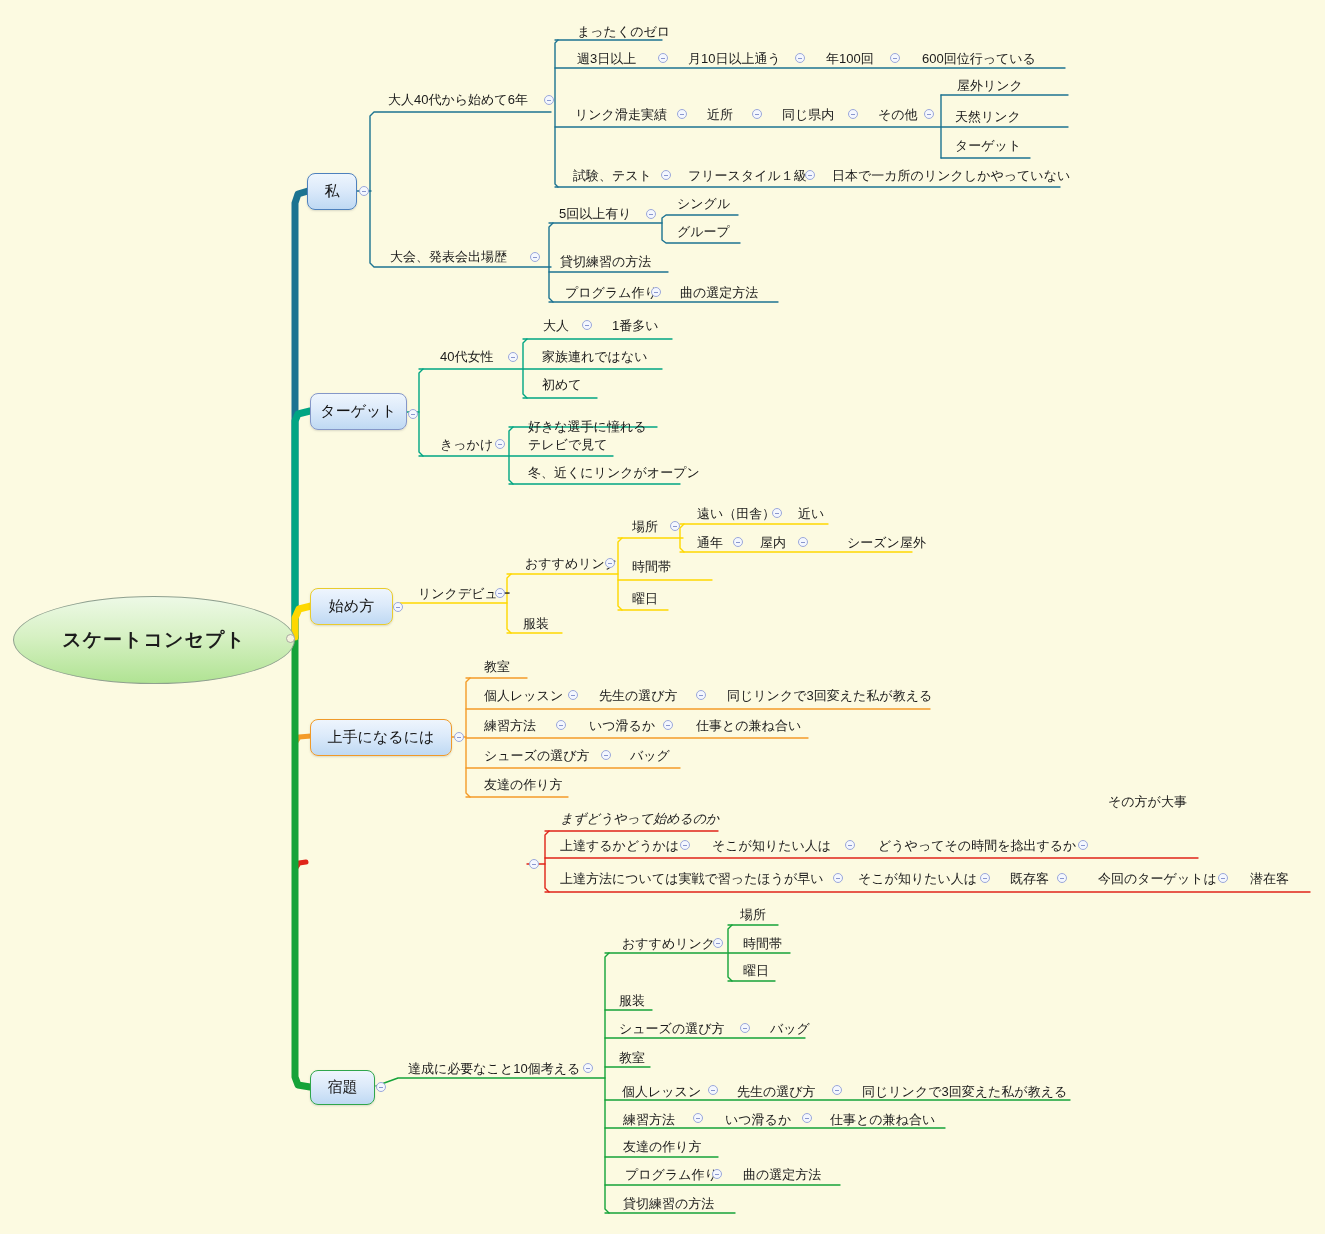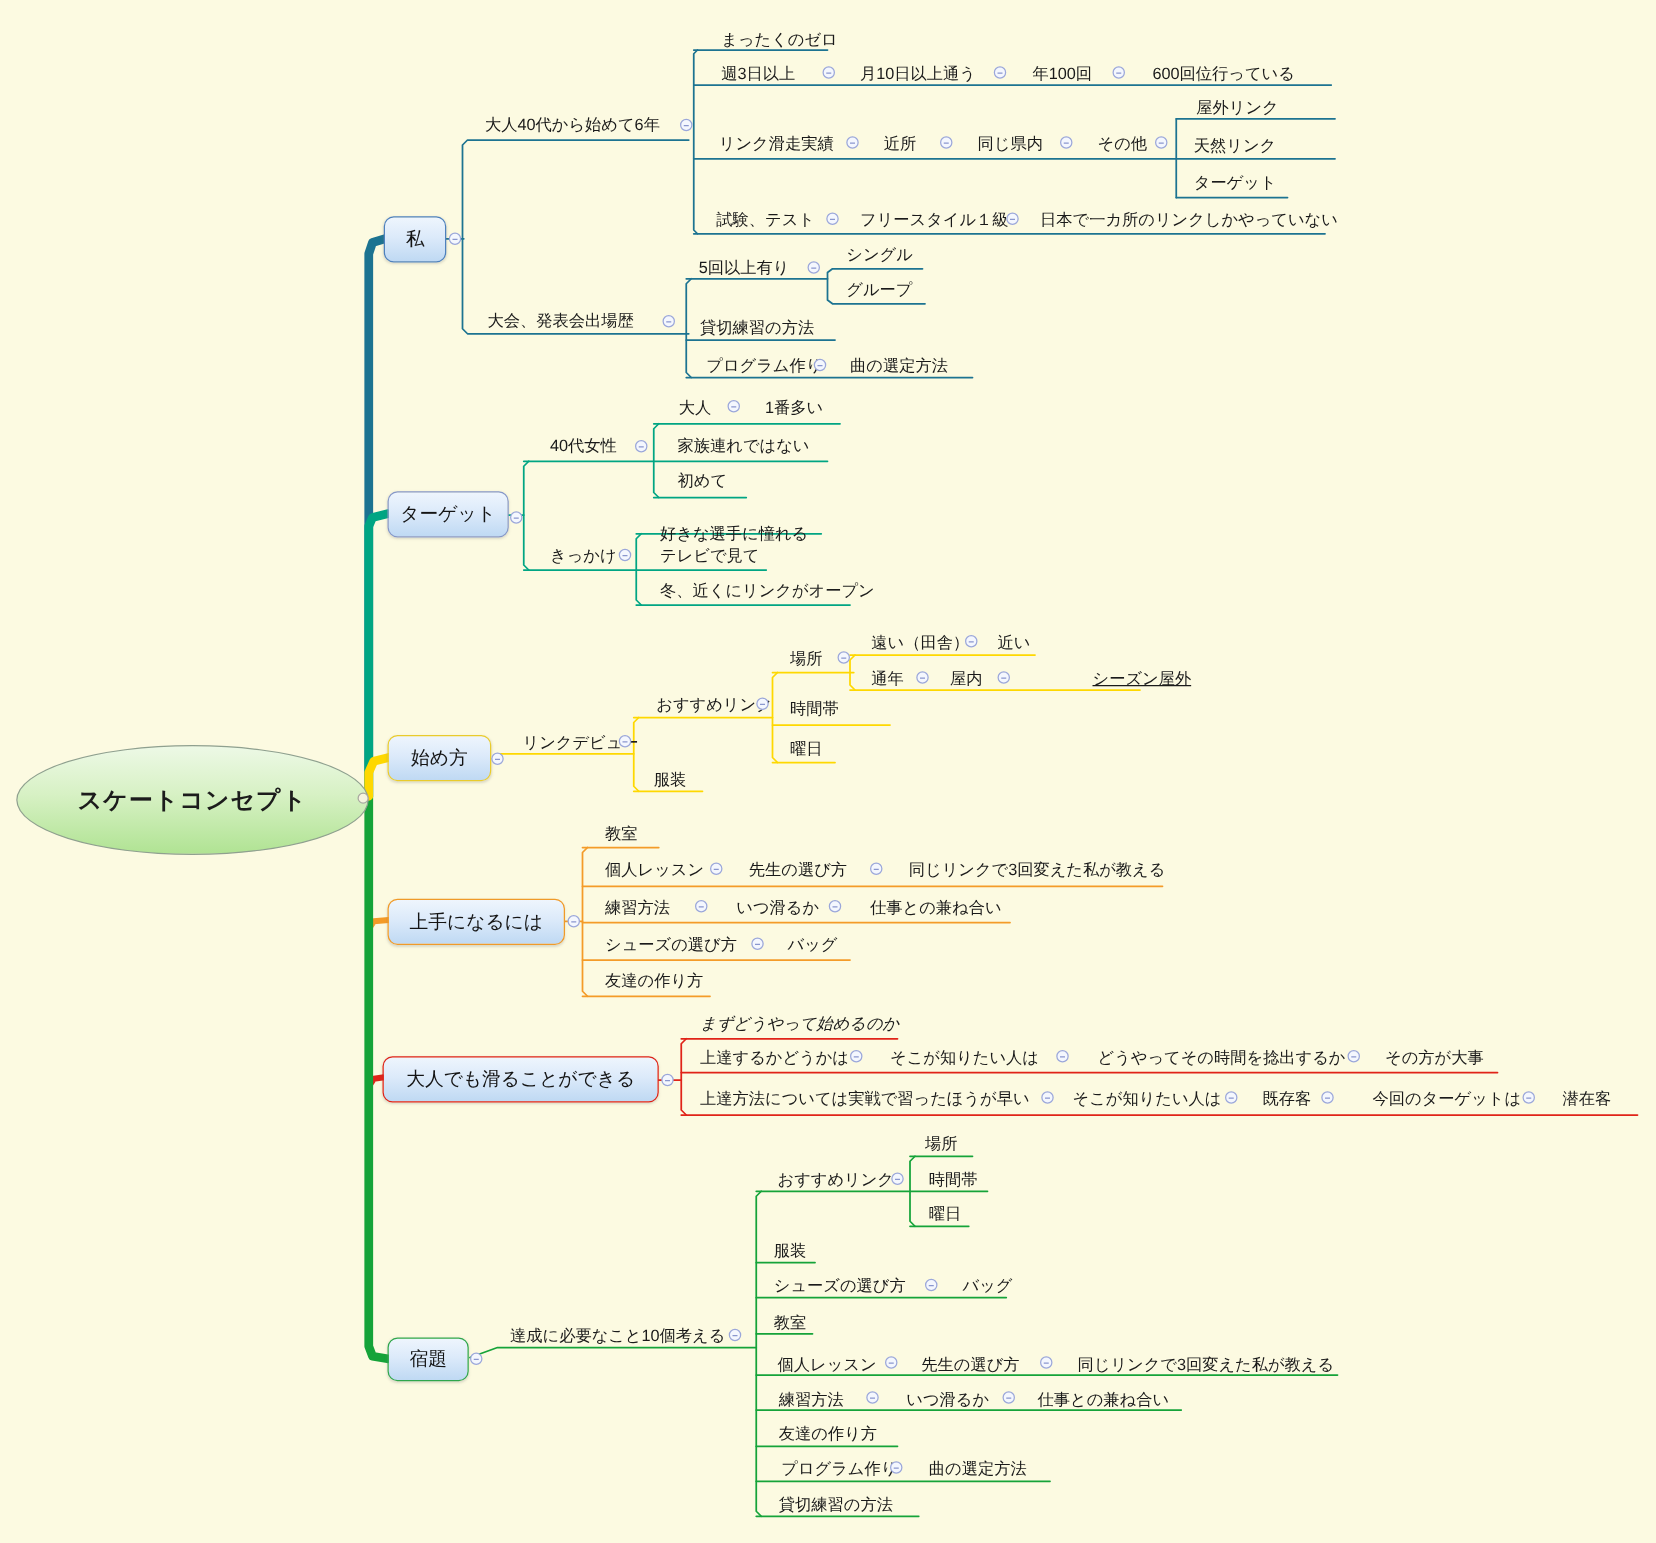--- a/index.html
+++ b/index.html
@@ -128,23 +128,20 @@
     </div>
     <div class="box" style="left: 310px; top: 393px; width: 97px; height: 37px; border-color: rgb(133, 151, 200);">
       <span>ターゲット</span>
     </div>
     <div class="box" style="left: 310px; top: 588px; width: 83px; height: 37px; border-color: rgb(233, 203, 45);">
       <span>始め方</span>
     </div>
     <div class="box" style="left: 310px; top: 719px; width: 142px; height: 37px; border-color: rgb(240, 154, 41);">
       <span>上手になるには</span>
     </div>
-    <div class="box" style="left: 306px; top: 845px; width: 221px; height: 37px; border-color: rgb(221, 34, 24);">
-      <span>大人でも滑ることができる</span>
-    </div>
     <div class="box" style="left: 310px; top: 1070px; width: 65px; height: 35px; border-color: rgb(47, 166, 76);">
       <span>宿題</span>
     </div>
     <div class="lbl" style="left: 577px; top: 24px;">まったくのゼロ</div>
     <div class="lbl" style="left: 577px; top: 51px;">週3日以上</div>
     <div class="lbl" style="left: 688px; top: 51px;">月10日以上通う</div>
     <div class="lbl" style="left: 826px; top: 51px;">年100回</div>
     <div class="lbl" style="left: 922px; top: 51px;">600回位行っている</div>
     <div class="lbl" style="left: 957px; top: 78px;">屋外リンク</div>
     <div class="lbl" style="left: 575px; top: 107px;">リンク滑走実績</div>
@@ -173,39 +170,39 @@
     <div class="lbl" style="left: 440px; top: 437px;">きっかけ</div>
     <div class="lbl" style="left: 528px; top: 437px;">テレビで見て</div>
     <div class="lbl" style="left: 528px; top: 465px;">冬、近くにリンクがオープン</div>
     <div class="lbl" style="left: 418px; top: 586px;">リンクデビュー</div>
     <div class="lbl" style="left: 525px; top: 556px;">おすすめリンク</div>
     <div class="lbl" style="left: 632px; top: 519px;">場所</div>
     <div class="lbl" style="left: 697px; top: 506px;">遠い（田舎）</div>
     <div class="lbl" style="left: 798px; top: 506px;">近い</div>
     <div class="lbl" style="left: 697px; top: 535px;">通年</div>
     <div class="lbl" style="left: 760px; top: 535px;">屋内</div>
-    <div class="lbl" style="left: 874px; top: 535px; text-decoration: underline;">シーズン屋外</div>
+    <div class="lbl" style="left: 847px; top: 535px;">シーズン屋外</div>
     <div class="lbl" style="left: 632px; top: 559px;">時間帯</div>
     <div class="lbl" style="left: 632px; top: 591px;">曜日</div>
     <div class="lbl" style="left: 523px; top: 616px;">服装</div>
     <div class="lbl" style="left: 484px; top: 659px;">教室</div>
     <div class="lbl" style="left: 484px; top: 688px;">個人レッスン</div>
     <div class="lbl" style="left: 599px; top: 688px;">先生の選び方</div>
     <div class="lbl" style="left: 727px; top: 688px;">同じリンクで3回変えた私が教える</div>
     <div class="lbl" style="left: 484px; top: 718px;">練習方法</div>
     <div class="lbl" style="left: 589px; top: 718px;">いつ滑るか</div>
     <div class="lbl" style="left: 696px; top: 718px;">仕事との兼ね合い</div>
     <div class="lbl" style="left: 484px; top: 748px;">シューズの選び方</div>
     <div class="lbl" style="left: 630px; top: 748px;">バッグ</div>
     <div class="lbl" style="left: 484px; top: 777px;">友達の作り方</div>
     <div class="lbl" style="left: 560px; top: 811px; font-style: italic;">まずどうやって始めるのか</div>
     <div class="lbl" style="left: 560px; top: 838px;">上達するかどうかは</div>
     <div class="lbl" style="left: 712px; top: 838px;">そこが知りたい人は</div>
     <div class="lbl" style="left: 878px; top: 838px;">どうやってその時間を捻出するか</div>
-    <div class="lbl" style="left: 1108px; top: 838px;">その方が大事</div>
+    <div class="lbl" style="left: 1108px; top: 794px;">その方が大事</div>
     <div class="lbl" style="left: 560px; top: 871px;">上達方法については実戦で習ったほうが早い</div>
     <div class="lbl" style="left: 858px; top: 871px;">そこが知りたい人は</div>
     <div class="lbl" style="left: 1010px; top: 871px;">既存客</div>
     <div class="lbl" style="left: 1098px; top: 871px;">今回のターゲットは</div>
     <div class="lbl" style="left: 1250px; top: 871px;">潜在客</div>
     <div class="lbl" style="left: 740px; top: 907px;">場所</div>
     <div class="lbl" style="left: 622px; top: 936px;">おすすめリンク</div>
     <div class="lbl" style="left: 743px; top: 936px;">時間帯</div>
     <div class="lbl" style="left: 743px; top: 963px;">曜日</div>
     <div class="lbl" style="left: 619px; top: 993px;">服装</div>

